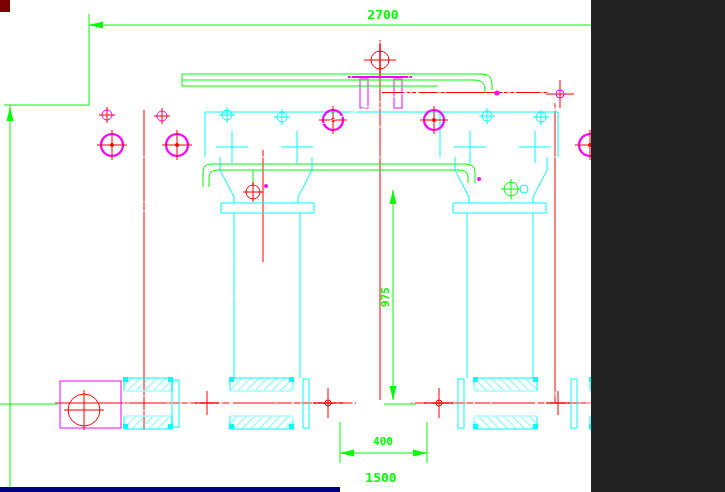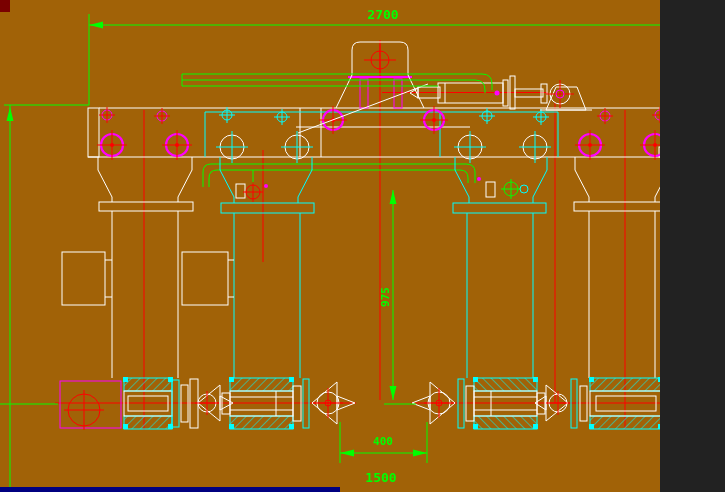--- a/index.html
+++ b/index.html
@@ -1,16 +1,16 @@
 <!DOCTYPE html>
 <html><head>
 <meta charset="utf-8">
 <style>
   html,body{margin:0;padding:0;background:#222;}
-  #stage{width:660px;height:492px;background:#a16207;position:relative;overflow:hidden;}
+  #stage{width:591px;height:492px;background:#ffffff;position:relative;overflow:hidden;}
   svg{display:block;}
   .w{stroke:#ffffff;fill:none;stroke-width:1;}
   .c{stroke:#00ffff;fill:none;stroke-width:1;}
   .m{stroke:#ff00ff;fill:none;stroke-width:1;}
   .m2{stroke:#ff00ff;fill:none;stroke-width:2.2;}
   .r{stroke:#ff0000;fill:none;stroke-width:1;}
   .g{stroke:#00ff00;fill:none;stroke-width:1;}
   .gf{fill:#00ff00;stroke:none;}
   .mf{fill:#ff00ff;stroke:none;}
   .cf{fill:#00ffff;stroke:none;}

